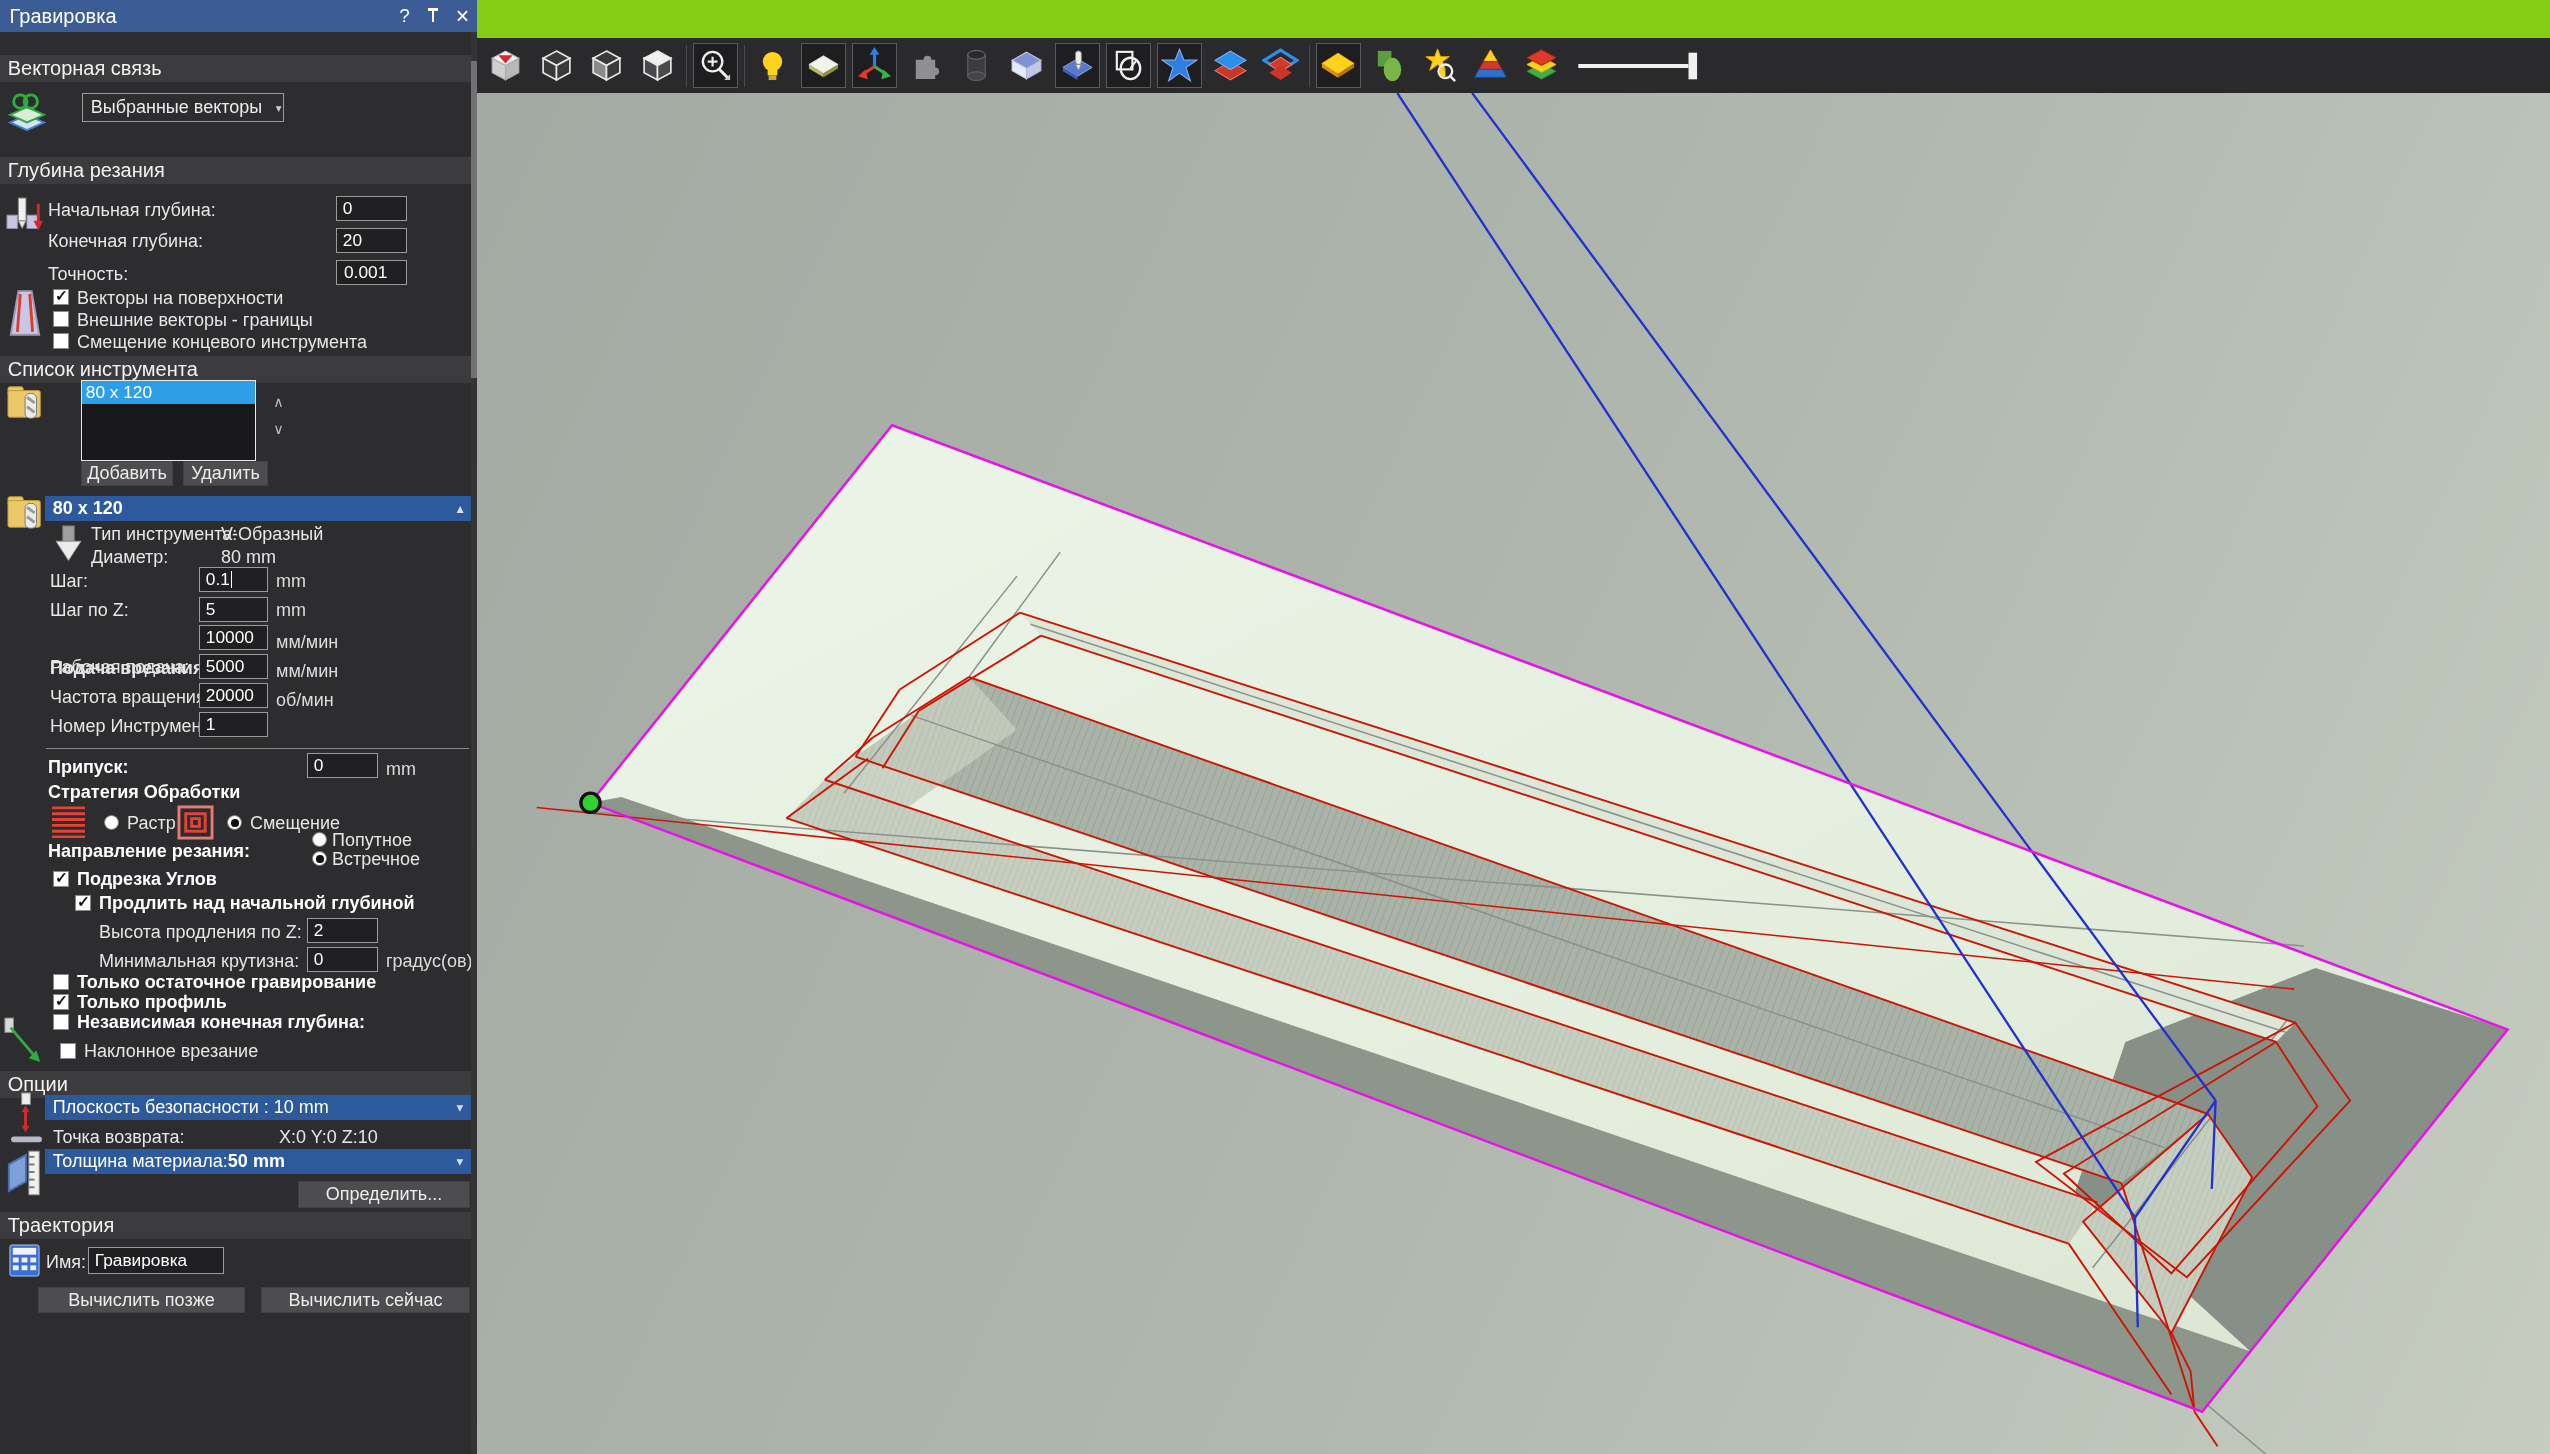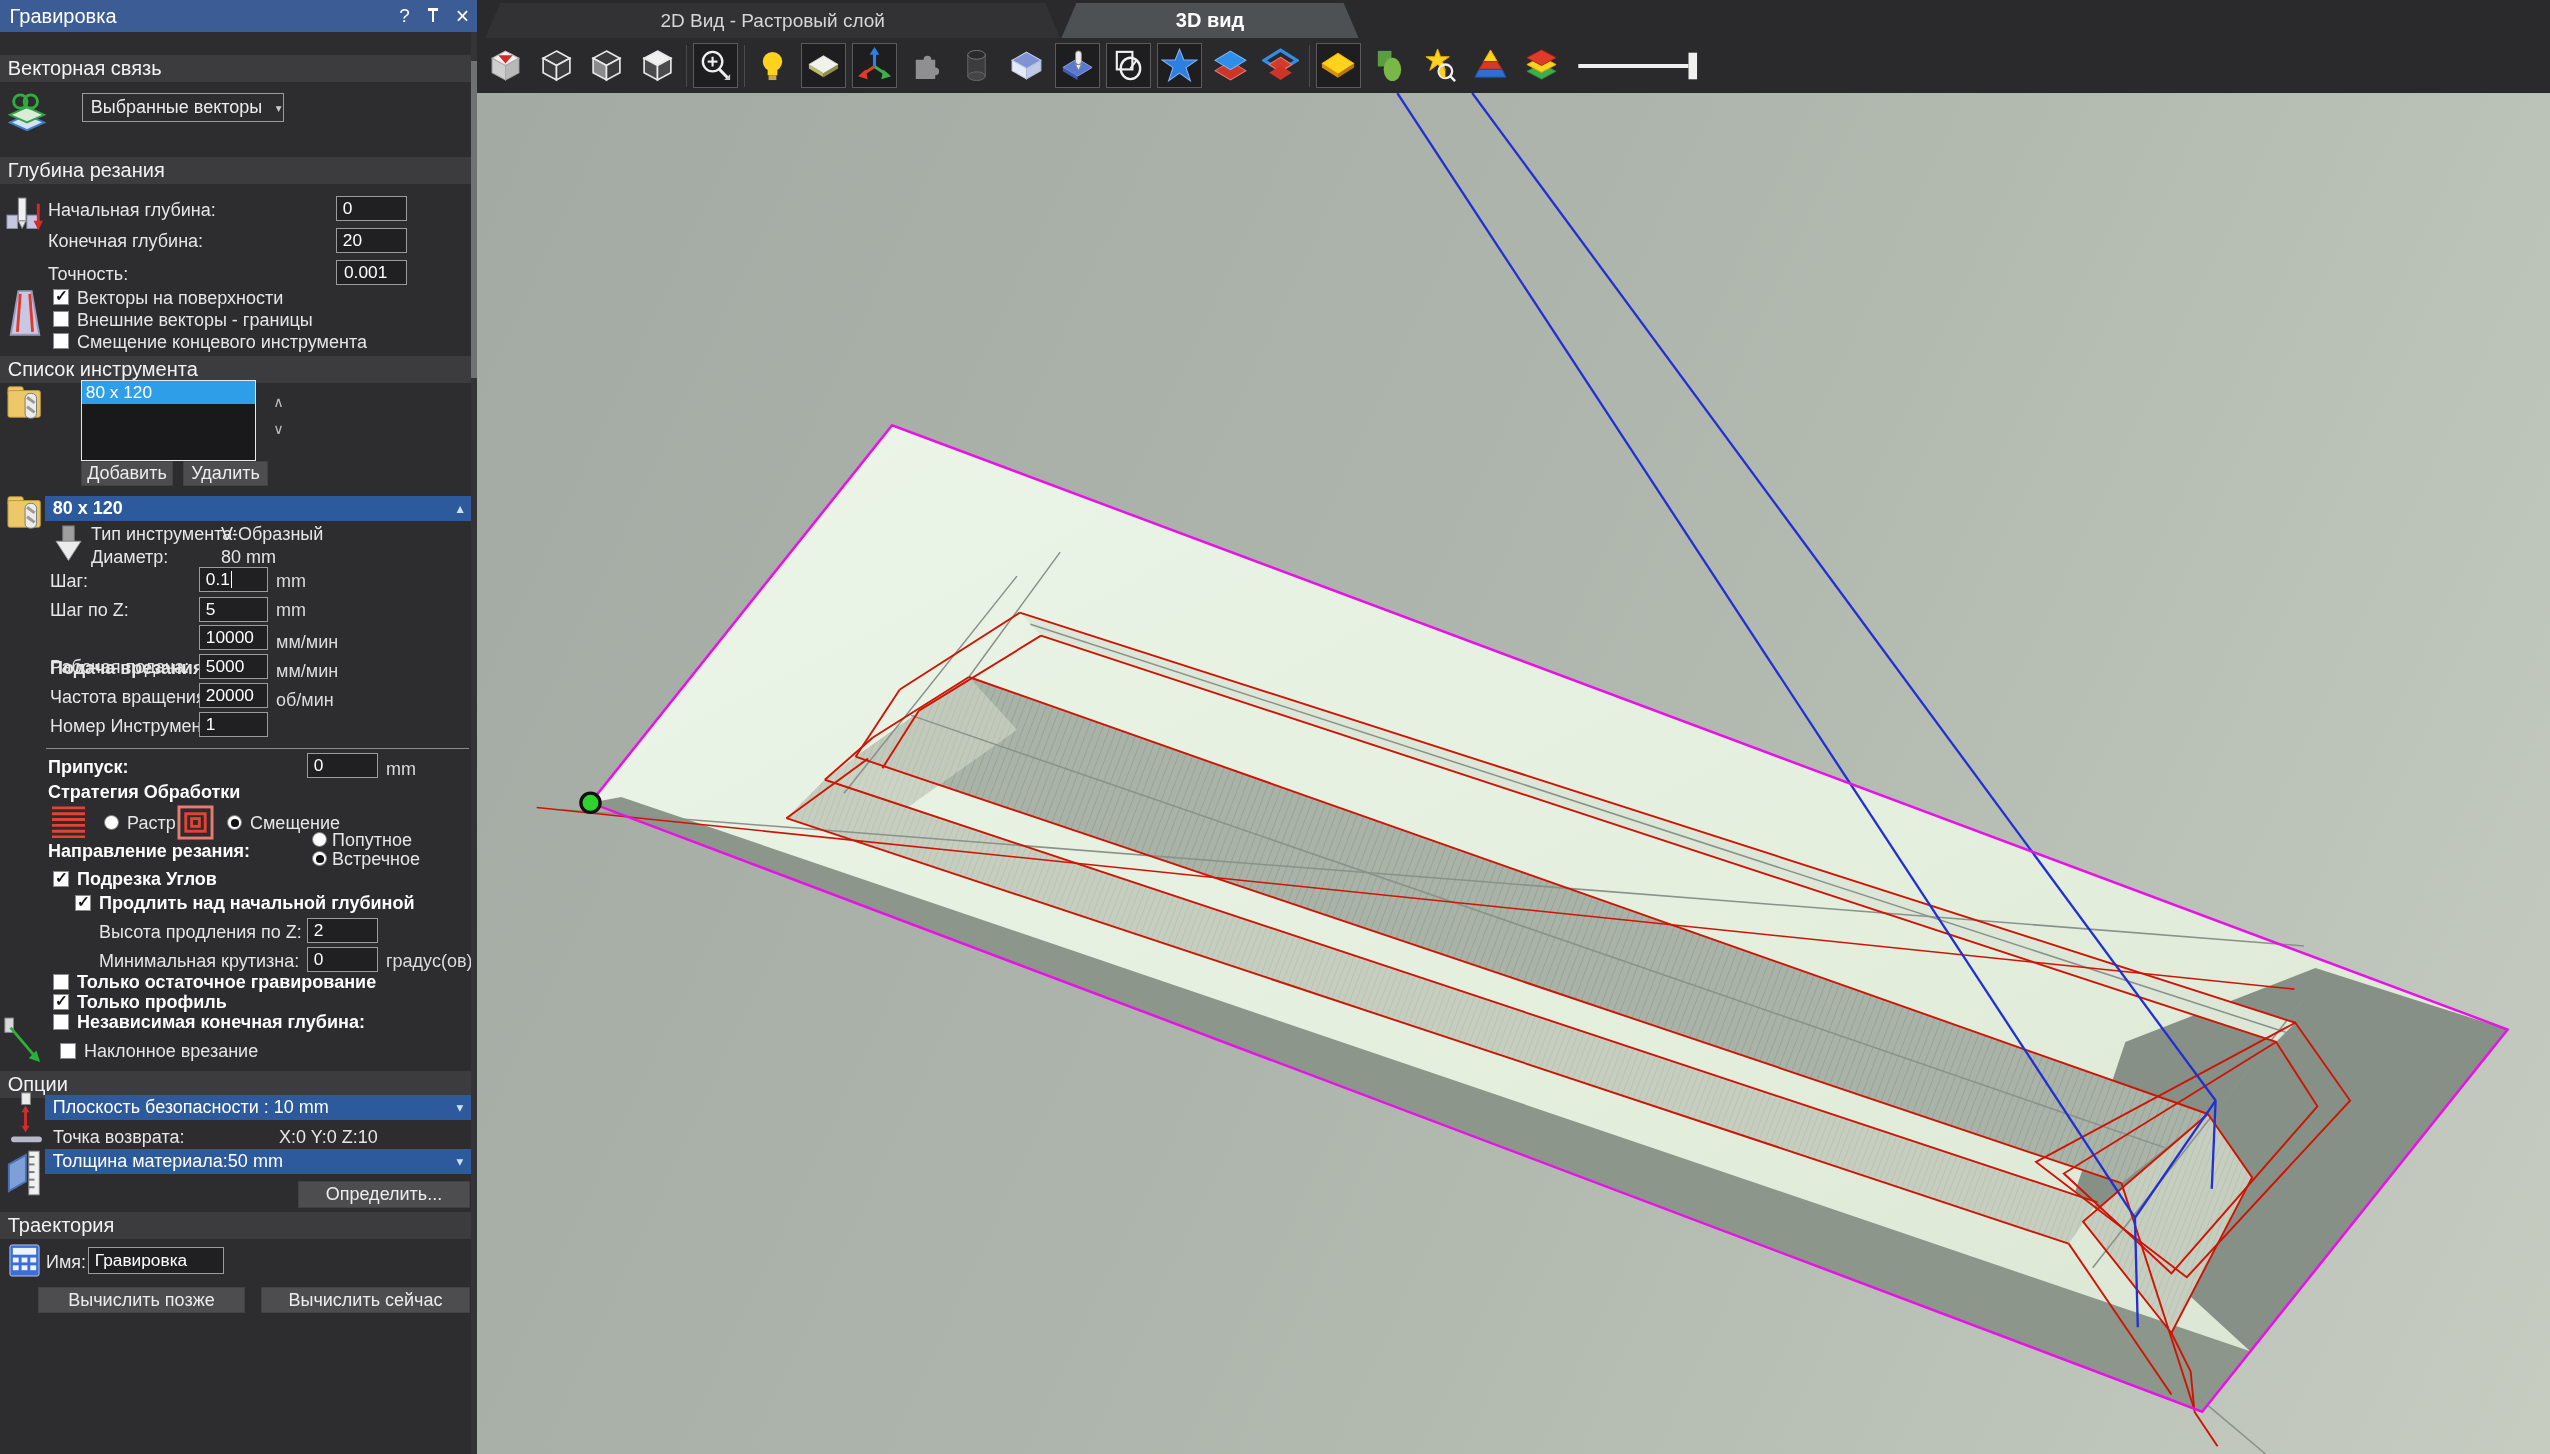--- a/index.html
+++ b/index.html
@@ -266,21 +266,21 @@
       <g stroke="#777" stroke-width="2">
         <line x1="24" y1="10" x2="30" y2="10"></line>
           <line x1="24" y1="18" x2="30" y2="18"></line>
         <line x1="24" y1="26" x2="30" y2="26"></line>
           <line x1="24" y1="34" x2="30" y2="34"></line>
         <line x1="24" y1="42" x2="30" y2="42"></line>
       </g>
     </svg>
     <div class="bluebar" style="top:1149px;">
       <span>Толщина материала: </span>
-      <span style="font-weight:normal;">50 mm</span>
+      <span style="font-weight:bold;">50 mm</span>
       <span class="chev">▾</span>
     </div>
     <div class="btn" style="left:298px;top:1181px;width:172px;height:27px;">Определить...</div>
 
     <div class="sect" style="top:1212px;">Траектория</div>
     <svg class="picon" style="left:7.7px;top:1243px;" width="33" height="35" viewBox="0 0 34 36">
       <rect x="2" y="2" width="30" height="32" rx="2" fill="#3a6fd8" stroke="#b9c8ec"></rect>
       <rect x="5" y="5" width="24" height="7" fill="#eef2fa"></rect>
       <g fill="#eef2fa">
         <rect x="5" y="15" width="6" height="5"></rect>
@@ -296,24 +296,20 @@
         <span>Гравировка</span>
       </div>
     <div class="btn" style="left:38px;top:1287px;width:207px;height:26px;">Вычислить позже</div>
     <div class="btn" style="left:261px;top:1287px;width:209px;height:26px;">Вычислить сейчас</div>
 
     <div class="scrolltrack">
         <div class="scrollthumb"></div>
       </div>
   </div>
 
-  <div id="tabbar">
-    <div class="tab" style="left:7.7px;width:576px;">2D Вид - Растровый слой</div>
-    <div class="tab active" style="left:584px;width:298px;">3D вид</div>
-  </div>
 
   <div id="toolbar">
     <div class="slot">
       <svg width="35" height="35" viewBox="0 0 34 34">
           <polygon points="17,3 30,10 17,17 4,10" fill="#f2f2f2" stroke="#bbb"></polygon>
           <polygon points="4,10 17,17 17,31 4,24" fill="#cfcfcf" stroke="#aaa"></polygon>
           <polygon points="30,10 17,17 17,31 30,24" fill="#b9b9b9" stroke="#aaa"></polygon>
           <polygon points="10,7 24,7 17,15" fill="#d42a2a"></polygon>
         </svg>
     </div>

